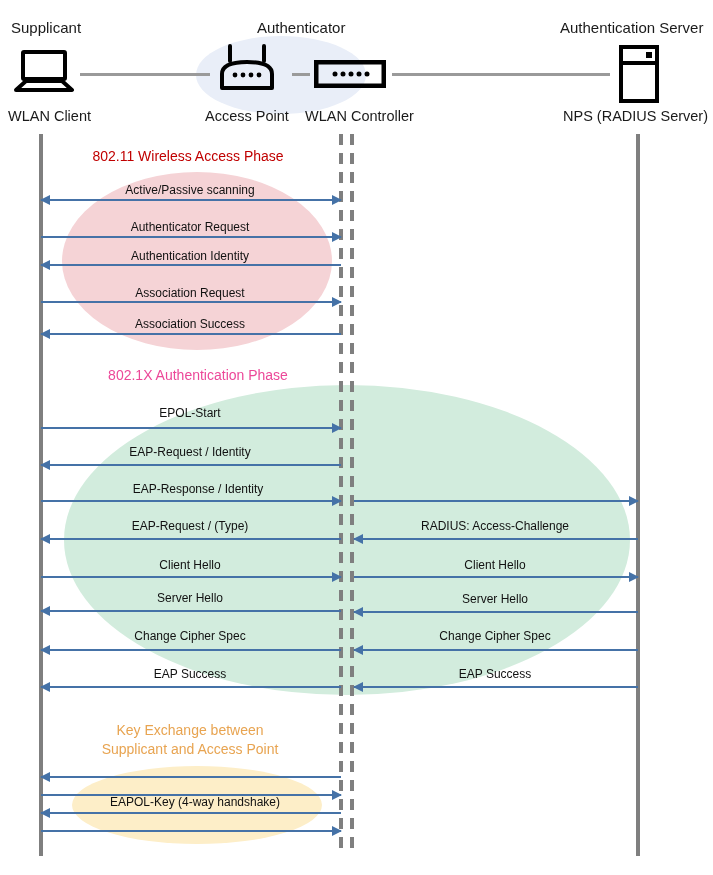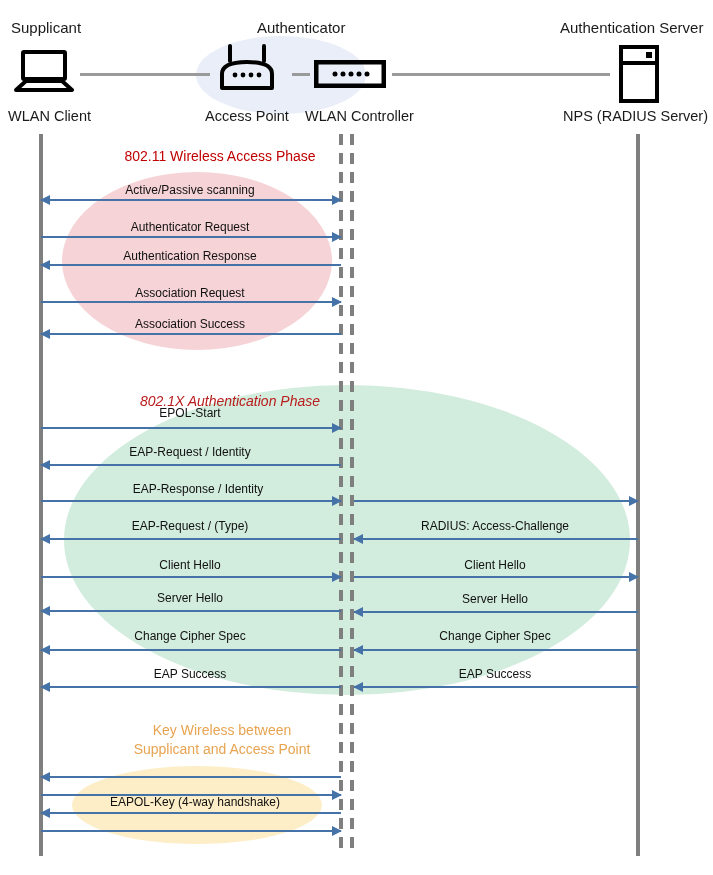--- a/index.html
+++ b/index.html
@@ -68,21 +68,20 @@
   }
 
   
   .phase-caption{
     position:absolute;
     z-index:5;
     font-size:14px;
     text-align:center;
     line-height:19px;
     white-space:pre-line;
-    margin-left:32px;
   }
 
   
   .arrow{
     position:absolute;
     height:2px;
     background:#4572a7;
     z-index:4;
   }
   .arrow .head{
@@ -175,39 +174,39 @@
   <div class="lifeline" style="left:636px; top:134px; height:722px;"></div>
 
   <div class="phase-blob" style="left:62px; top:172px; width:270px; height:178px; background:#f5d3d6;"></div>
 
   <div class="phase-blob" style="left:64px; top:385px; width:566px; height:310px; background:#d2ecdd;"></div>
 
   <div class="phase-blob" style="left:72px; top:766px; width:250px; height:78px; background:#fdeec8;"></div>
 
   <div class="phase-caption" style="left:88px; top:147px; width:200px; color:#c00000;">802.11 Wireless Access Phase</div>
 
-  <div class="phase-caption" style="left:100px; top:392px; width:196px; color:#b91c1c;font-style:italic;">802.1X Authentication Phase</div>
-
-  <div class="phase-caption" style="left:90px; top:721px; width:200px; color:#e8a451;">Key Wireless between
+  <div class="phase-caption" style="left:100px; top:366px; width:196px; color:#ec4899;">802.1X Authentication Phase</div>
+
+  <div class="phase-caption" style="left:90px; top:721px; width:200px; color:#e8a451;">Key Exchange between
 Supplicant and Access Point</div>
 
   <div class="msg-label" style="left:190px; top:183px;">Active/Passive scanning</div>
   <div class="arrow left" style="left:41px; top:199px; width:300px;">
       <span class="head"></span>
     </div>
   <div class="arrow right" style="left:41px; top:199px; width:300px;">
       <span class="head"></span>
     </div>
 
   <div class="msg-label" style="left:190px; top:220px;">Authenticator Request</div>
   <div class="arrow right" style="left:41px; top:236px; width:300px;">
       <span class="head"></span>
     </div>
 
-  <div class="msg-label" style="left:190px; top:249px;">Authentication Response</div>
+  <div class="msg-label" style="left:190px; top:249px;">Authentication Identity</div>
   <div class="arrow left" style="left:41px; top:264px; width:300px;">
       <span class="head"></span>
     </div>
 
   <div class="msg-label" style="left:190px; top:286px;">Association Request</div>
   <div class="arrow right" style="left:41px; top:301px; width:300px;">
       <span class="head"></span>
     </div>
 
   <div class="msg-label" style="left:190px; top:317px;">Association Success</div>

